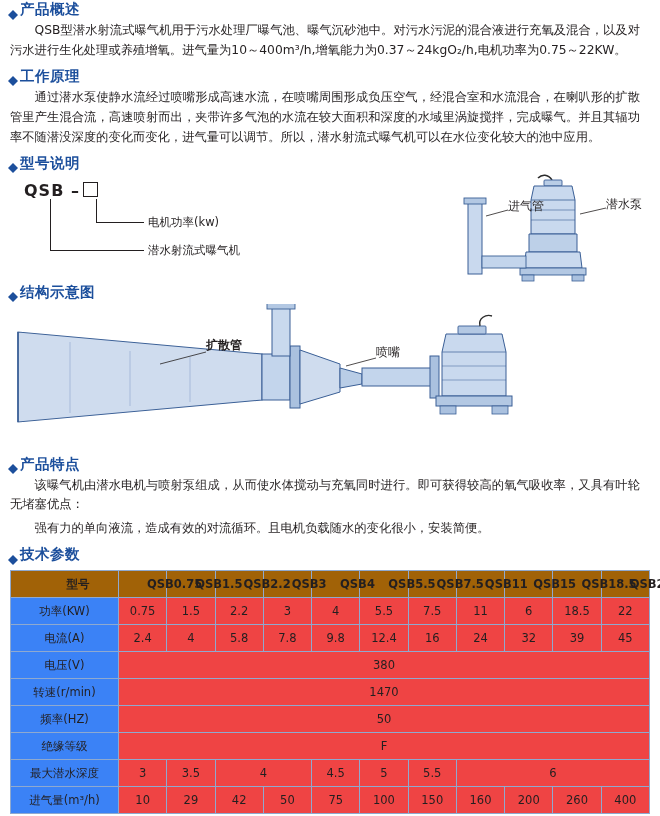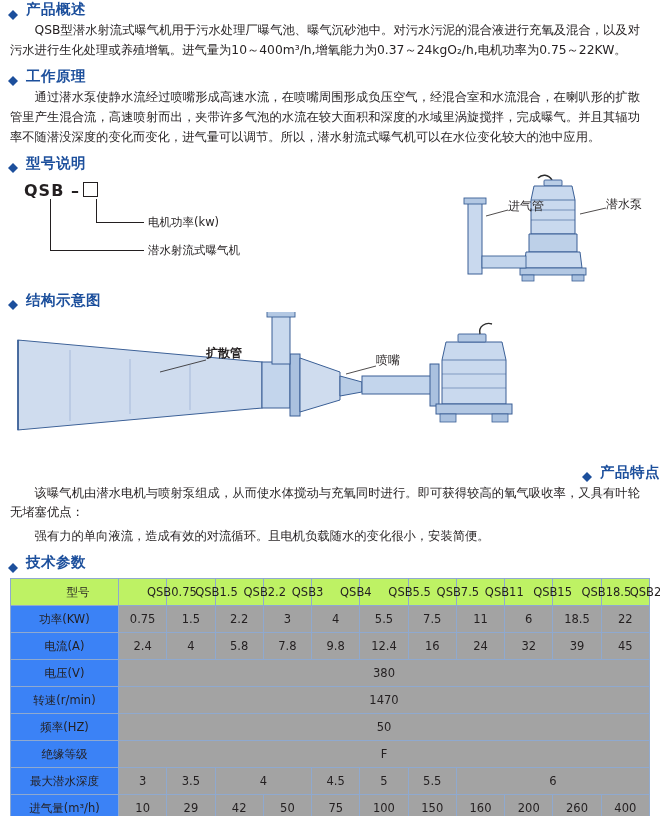--- a/index.html
+++ b/index.html
@@ -18,21 +18,21 @@
   }
   .page {
     position: relative;
     width: 660px;
     height: 816px;
     padding: 0;
   }
   .section-head {
     display: flex;
     align-items: center;
-    gap: 6px;
+    gap: 0;
     margin: 0 0 2px 8px;
   }
   .diamond {
     width: 0; height: 0;
     border: 5px solid transparent;
     border-bottom-color: #1c4f9c;
     position: relative;
     margin-right: 2px;
   }
   .diamond:after {
@@ -118,33 +118,33 @@
     table-layout: fixed;
   }
   table.spec th, table.spec td {
     border: 1px solid #8fa9cf;
     text-align: center;
     padding: 4px 1px;
     height: 18px;
     color: #231f20;
   }
   table.spec thead th {
-    background: #bef264;
-    font-weight: normal;
+    background: #a16207;
+    font-weight: bold;
     font-size: 11.5px;
     padding-left: 28px;
   }
   table.spec tbody th {
     background: #3b82f6;
     font-weight: normal;
     width: 78px;
     font-size: 11.5px;
   }
   table.spec tbody td {
-    background: #a3a3a3;
+    background: #ef4444;
   }
   .col-first { width: 78px; }
 </style>
 </head>
 <body>
 
 <div class="page">
 
   <div class="section-head">
     <span class="diamond"></span>
@@ -201,21 +201,21 @@
 
       <rect x="52" y="84" width="44" height="12" fill="#c3d5ec" stroke="#3a5f96" stroke-width="0.9"></rect>
 
       <line x1="56" y1="44" x2="78" y2="38" stroke="#231f20" stroke-width="0.8"></line>
       <line x1="150" y1="42" x2="176" y2="36" stroke="#231f20" stroke-width="0.8"></line>
     </svg>
     <div class="fig-label" style="left:78px; top:26px;">进气管</div>
     <div class="fig-label" style="left:176px; top:24px;">潜水泵</div>
   </div>
 
-  <div class="section-head" style="margin-top:8px;">
+  <div class="section-head" style="margin-top:0;">
     <span class="diamond"></span>
     <span class="section-title">结构示意图</span>
   </div>
 
   <div class="struct-fig">
     <svg width="640" height="145" viewBox="0 0 640 145">
 
       <path d="M8 28 L8 118 L252 96 L252 50 Z" fill="#cfdcee" stroke="#3a5f96" stroke-width="1.1"></path>
       <line x1="8" y1="28" x2="8" y2="118" stroke="#3a5f96" stroke-width="1.6"></line>
       <line x1="60" y1="38" x2="60" y2="109" stroke="#7f9bc4" stroke-width="0.5"></line>
@@ -249,21 +249,21 @@
       <rect x="430" y="102" width="16" height="8" fill="#aac1df" stroke="#3a5f96" stroke-width="0.8"></rect>
       <rect x="482" y="102" width="16" height="8" fill="#aac1df" stroke="#3a5f96" stroke-width="0.8"></rect>
 
       <line x1="150" y1="60" x2="196" y2="48" stroke="#231f20" stroke-width="0.8"></line>
       <line x1="336" y1="62" x2="366" y2="54" stroke="#231f20" stroke-width="0.8"></line>
     </svg>
     <div class="fig-label" style="left:196px; top:33px;font-weight:bold;">扩散管</div>
     <div class="fig-label" style="left:366px; top:40px;">喷嘴</div>
   </div>
 
-  <div class="section-head" style="margin-top:6px;justify-content:flex-end;">
+  <div class="section-head" style="margin-top:6px;">
     <span class="diamond"></span>
     <span class="section-title">产品特点</span>
   </div>
   <p class="para">该曝气机由潜水电机与喷射泵组成，从而使水体搅动与充氧同时进行。即可获得较高的氧气吸收率，又具有叶轮无堵塞优点：</p>
   <p class="para" style="margin-top:-2px;">强有力的单向液流，造成有效的对流循环。且电机负载随水的变化很小，安装简便。</p>
 
   <div class="section-head" style="margin-top:4px;">
     <span class="diamond"></span>
     <span class="section-title">技术参数</span>
   </div>

